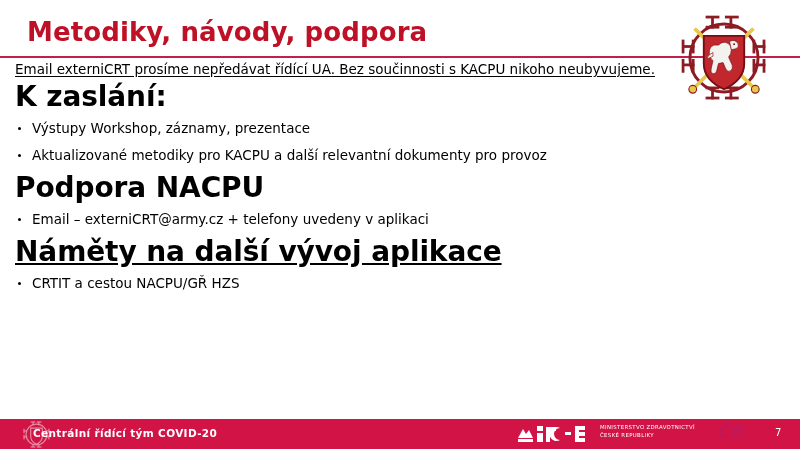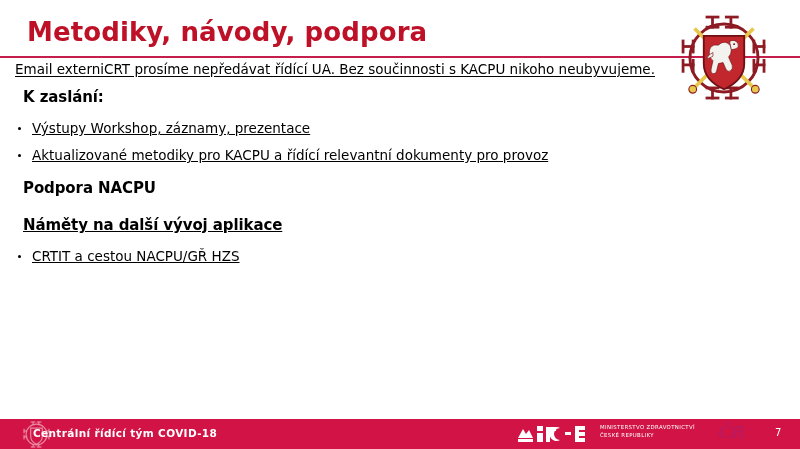--- a/index.html
+++ b/index.html
@@ -50,24 +50,24 @@
     font-size: 13.5px;
     line-height: 18px;
     text-decoration: underline;
     text-underline-offset: 2px;
     color: #000000;
     white-space: nowrap;
     margin: 0 0 6px 0;
   }
 
   .section-heading {
-    font-size: 15px;
+    font-size: 28px;
     font-weight: bold;
     color: #000000;
-    margin: 8px;
+    margin: 0;
     line-height: 26px;
     letter-spacing: -0.1px;
   }
 
   .h-k-zaslani   { margin-top: 2px; }
   .h-podpora     { margin-top: 11px; }
   .h-namety      { margin-top: 11px; text-decoration: underline; }
 
   .bullet-list {
     list-style: none;
@@ -86,21 +86,21 @@
   .bullet-item::before {
     content: "";
     position: absolute;
     left: 3px;
     top: 7px;
     width: 3px;
     height: 3px;
     border-radius: 50%;
     background: #000000;
   }
-  .list-after-heading { margin-top: 0; text-decoration: underline; }
+  .list-after-heading { margin-top: 0; }
 
   
   .emblem {
     position: absolute;
     left: 678px;
     top: 12px;
     width: 92px;
     height: 92px;
   }
 
@@ -231,24 +231,27 @@
   </svg>
 </div>
 
 <div class="content">
 
   <p class="lead-line">Email externiCRT prosíme nepředávat řídící UA. Bez součinnosti s KACPU nikoho neubyvujeme.</p>
 
   <h2 class="section-heading h-k-zaslani">K zaslání:</h2>
   <ul class="bullet-list list-after-heading">
     <li class="bullet-item">Výstupy Workshop, záznamy, prezentace</li>
-    <li class="bullet-item">Aktualizované metodiky pro KACPU a řídící relevantní dokumenty pro provoz</li>
+    <li class="bullet-item">Aktualizované metodiky pro KACPU a další relevantní dokumenty pro provoz</li>
   </ul>
 
   <h2 class="section-heading h-podpora">Podpora NACPU</h2>
+  <ul class="bullet-list list-after-heading">
+    <li class="bullet-item">Email – externiCRT@army.cz + telefony uvedeny v aplikaci</li>
+  </ul>
 
   <h2 class="section-heading h-namety">Náměty na další vývoj aplikace</h2>
   <ul class="bullet-list list-after-heading">
     <li class="bullet-item">CRTIT a cestou NACPU/GŘ HZS</li>
   </ul>
 
 </div>
 
 <div class="footer">
 
@@ -272,21 +275,21 @@
           <rect x="5" y="51" width="4" height="16"></rect>
         <rect x="82" y="36" width="12" height="4"></rect>
           <rect x="91" y="30" width="4" height="16"></rect>
         <rect x="82" y="56" width="12" height="4"></rect>
           <rect x="91" y="51" width="4" height="16"></rect>
       </g>
       <path d="M30 28 L70 28 L70 56 Q70 74 50 84 Q30 74 30 56 Z" fill="none" stroke="#ffffff" stroke-width="4" opacity="0.9"></path>
     </svg>
   </div>
 
-  <div class="footer-title">Centrální řídící tým COVID-18</div>
+  <div class="footer-title">Centrální řídící tým COVID-20</div>
 </div>
 
 <div class="mz-mark">
   <svg viewBox="0 0 76 19" width="76" height="19" aria-hidden="true">
     <g fill="#ffffff">
       <path d="M1 14 L6 5 L9 10 L12 6 L16 14 Z"></path>
       <rect x="1" y="15" width="15" height="3"></rect>
       <path d="M20 2 h6 v5 h-6 z"></path>
       <path d="M20 9 h6 v9 h-6 z"></path>
       <path d="M29 3 h4 v15 h-4 z"></path>

